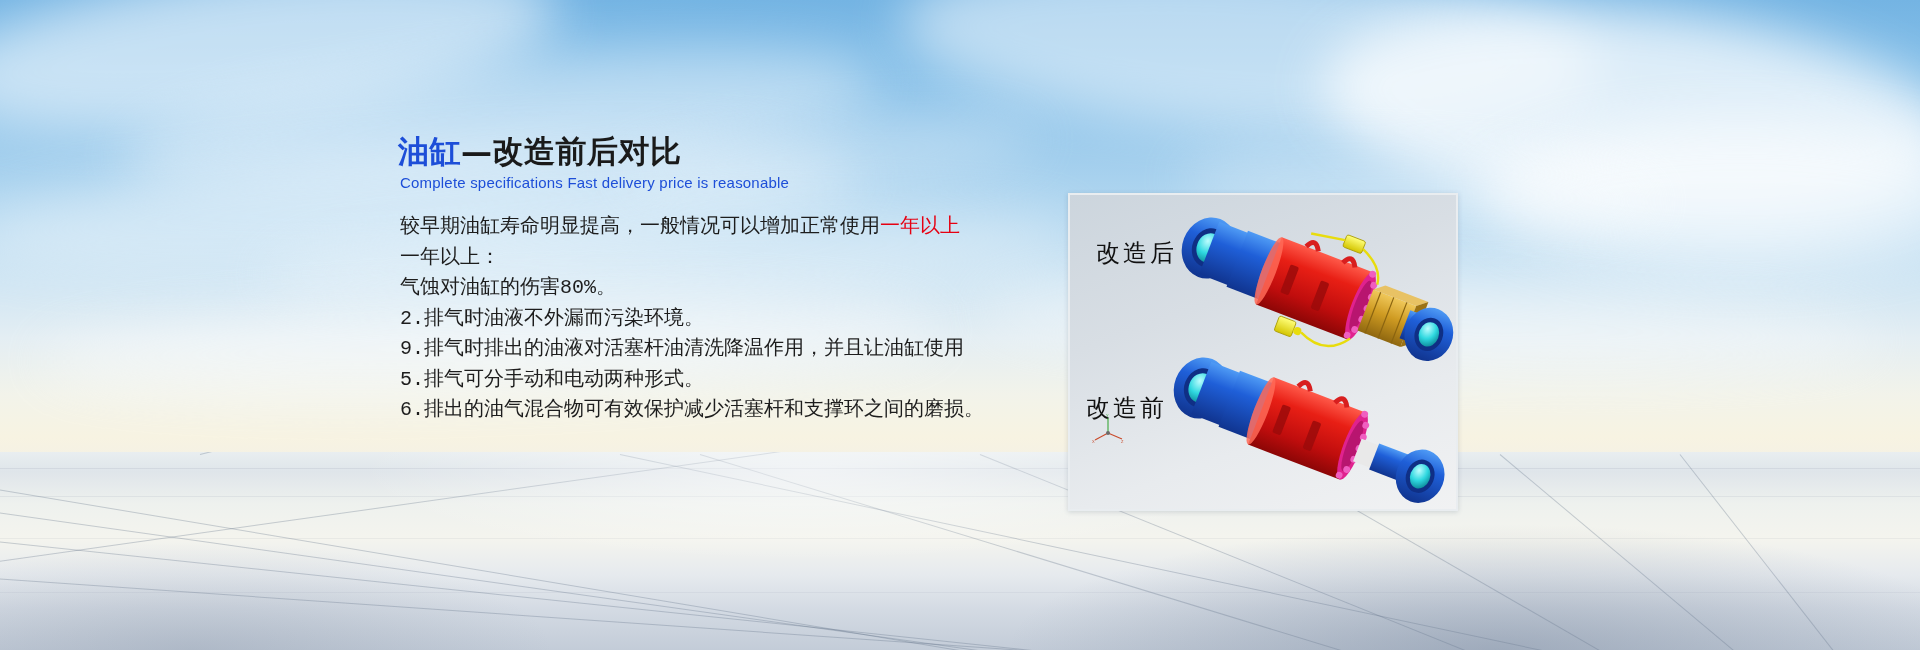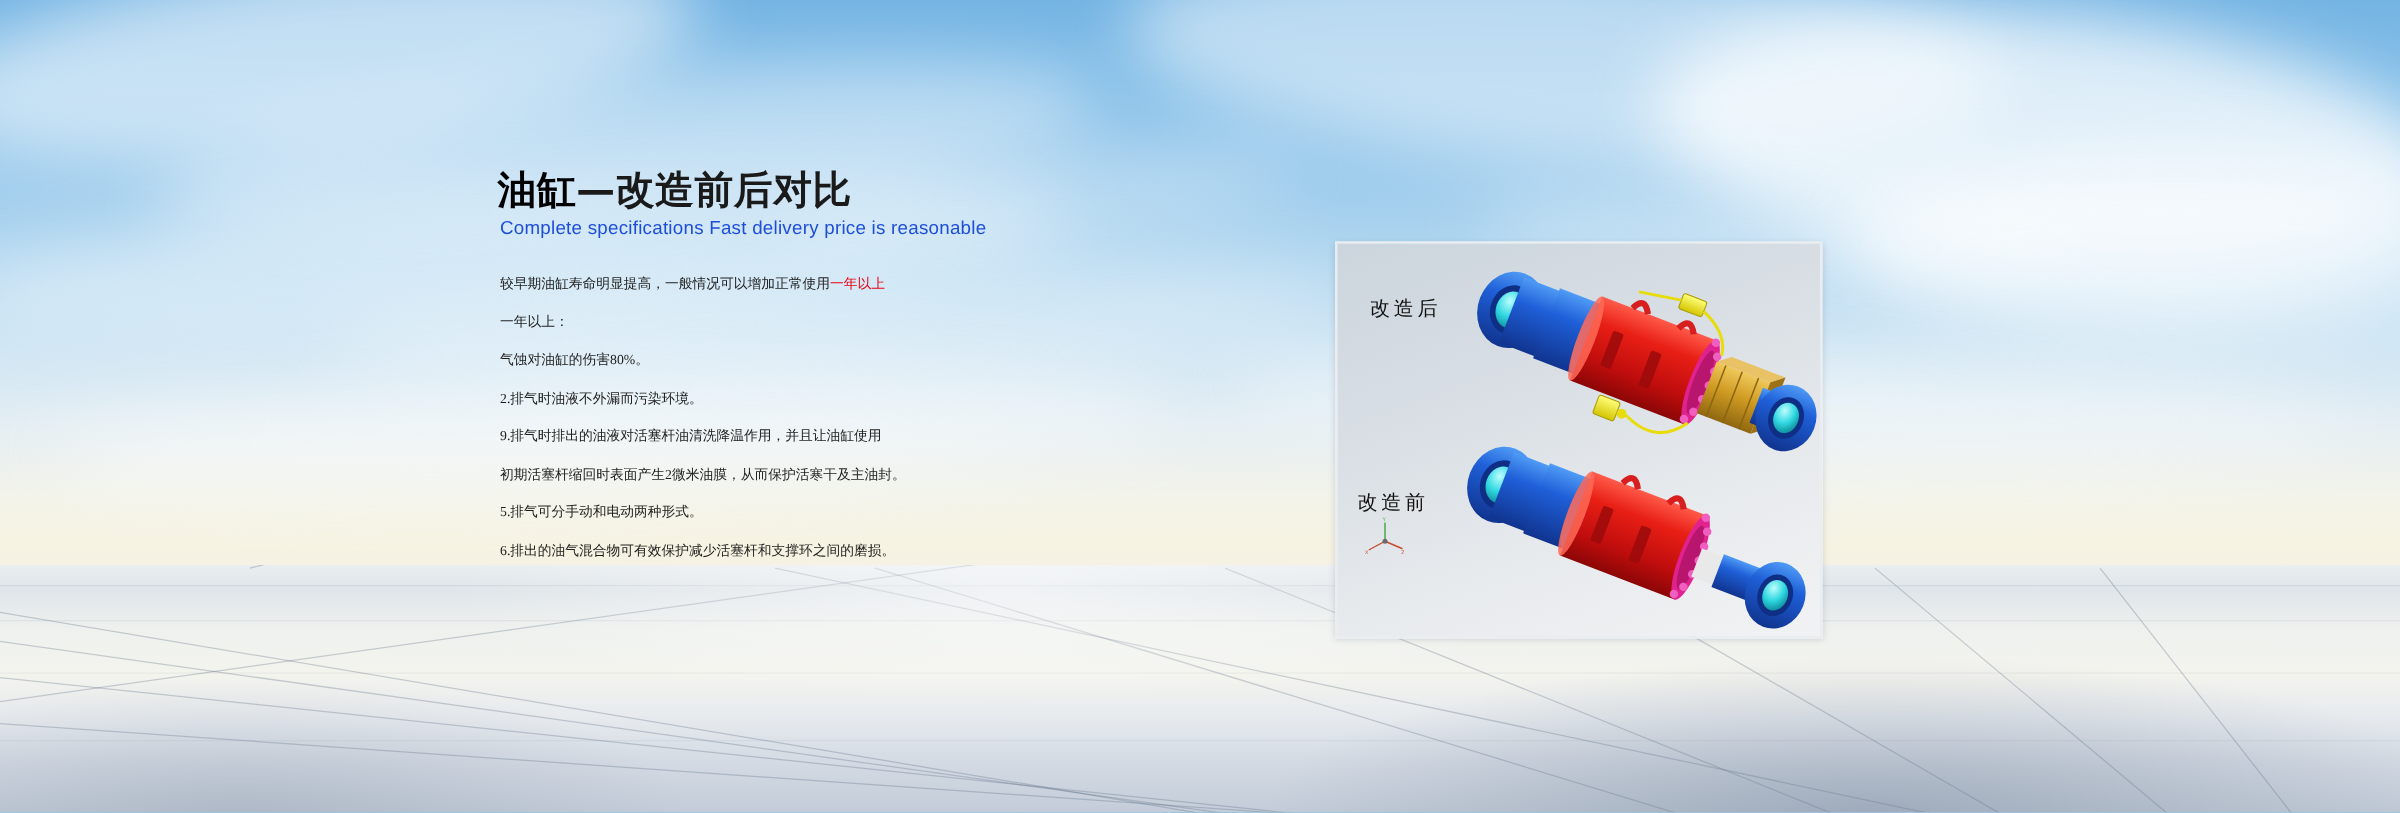--- a/index.html
+++ b/index.html
@@ -67,46 +67,46 @@
 
   
   .content { position:absolute; left:0; top:0; width:1920px; height:650px; }
 
   .title {
     position:absolute; left:398px; top:131px;
     font-size:31px; font-weight:bold; letter-spacing:.5px;
     color:#1a1a1a; white-space:nowrap;
     font-family:"DejaVu Sans","Liberation Sans",sans-serif;
   }
-  .title .hl { color:#000000; }
+  .title .hl { color:#1d4ed8; }
 
   .subtitle {
     position:absolute; left:400px; top:174px;
     font-size:15px; color:#1d4ed8; white-space:nowrap;
     font-family:"Liberation Sans",sans-serif; letter-spacing:.2px;
   }
 
   .body-block { position:absolute; left:400px; top:212px; width:520px; }
   .body-line {
-    font-size:11px; color:#1d1d1d; line-height:30.5px;
+    font-size:20px; color:#1d1d1d; line-height:30.5px;
     white-space:nowrap;
-    font-family:Liberation Serif, serif;
+    font-family:Liberation Mono, monospace;
   }
   .body-line .hl { color:#e60012; }
 
   
   .panel {
     position:absolute; left:1068px; top:193px; width:390px; height:318px;
     background:linear-gradient(160deg,#ccd5dd 0%,#d8dee4 35%,#e8ebee 70%,#f1f2f3 100%);
     border:2px solid #e9edf0;
     box-shadow:0 1px 5px rgba(40,60,90,.18);
     overflow:hidden;
   }
   .panel-label {
-    position:absolute; font-size:16px; color:#111; letter-spacing:3px;
+    position:absolute; font-size:24px; color:#111; letter-spacing:3px;
     font-family:Liberation Serif, serif; white-space:nowrap;
   }
   .label-after  { left:26px; top:42px; }
   .label-before { left:16px; top:197px; }
 
   
   .triad { position:absolute; left:22px; top:218px; width:34px; height:34px; }
 
   
   .cyl { position:absolute; }
@@ -159,21 +159,20 @@
     <h1 class="title"><span class="hl">油缸</span><span>—改造前后对比</span></h1>
 
     <div class="subtitle">Complete specifications Fast delivery price is reasonable</div>
 
     <div class="body-block">
       <div class="body-line"><span>较早期油缸寿命明显提高，一般情况可以增加正常使用</span><span class="hl">一年以上</span></div>
       <div class="body-line">一年以上：</div>
       <div class="body-line">气蚀对油缸的伤害80%。</div>
       <div class="body-line">2.排气时油液不外漏而污染环境。</div>
       <div class="body-line">9.排气时排出的油液对活塞杆油清洗降温作用，并且让油缸使用</div>
-      <div class="body-line">初期活塞杆缩回时表面产生2微米油膜，从而保护活寒干及主油封。</div>
       <div class="body-line">5.排气可分手动和电动两种形式。</div>
       <div class="body-line">6.排出的油气混合物可有效保护减少活塞杆和支撑环之间的磨损。</div>
     </div>
 
     <div class="panel">
 
       <div class="panel-label label-after">改造后</div>
       <div class="panel-label label-before">改造前</div>
 
       <svg class="triad" viewBox="0 0 34 34">

